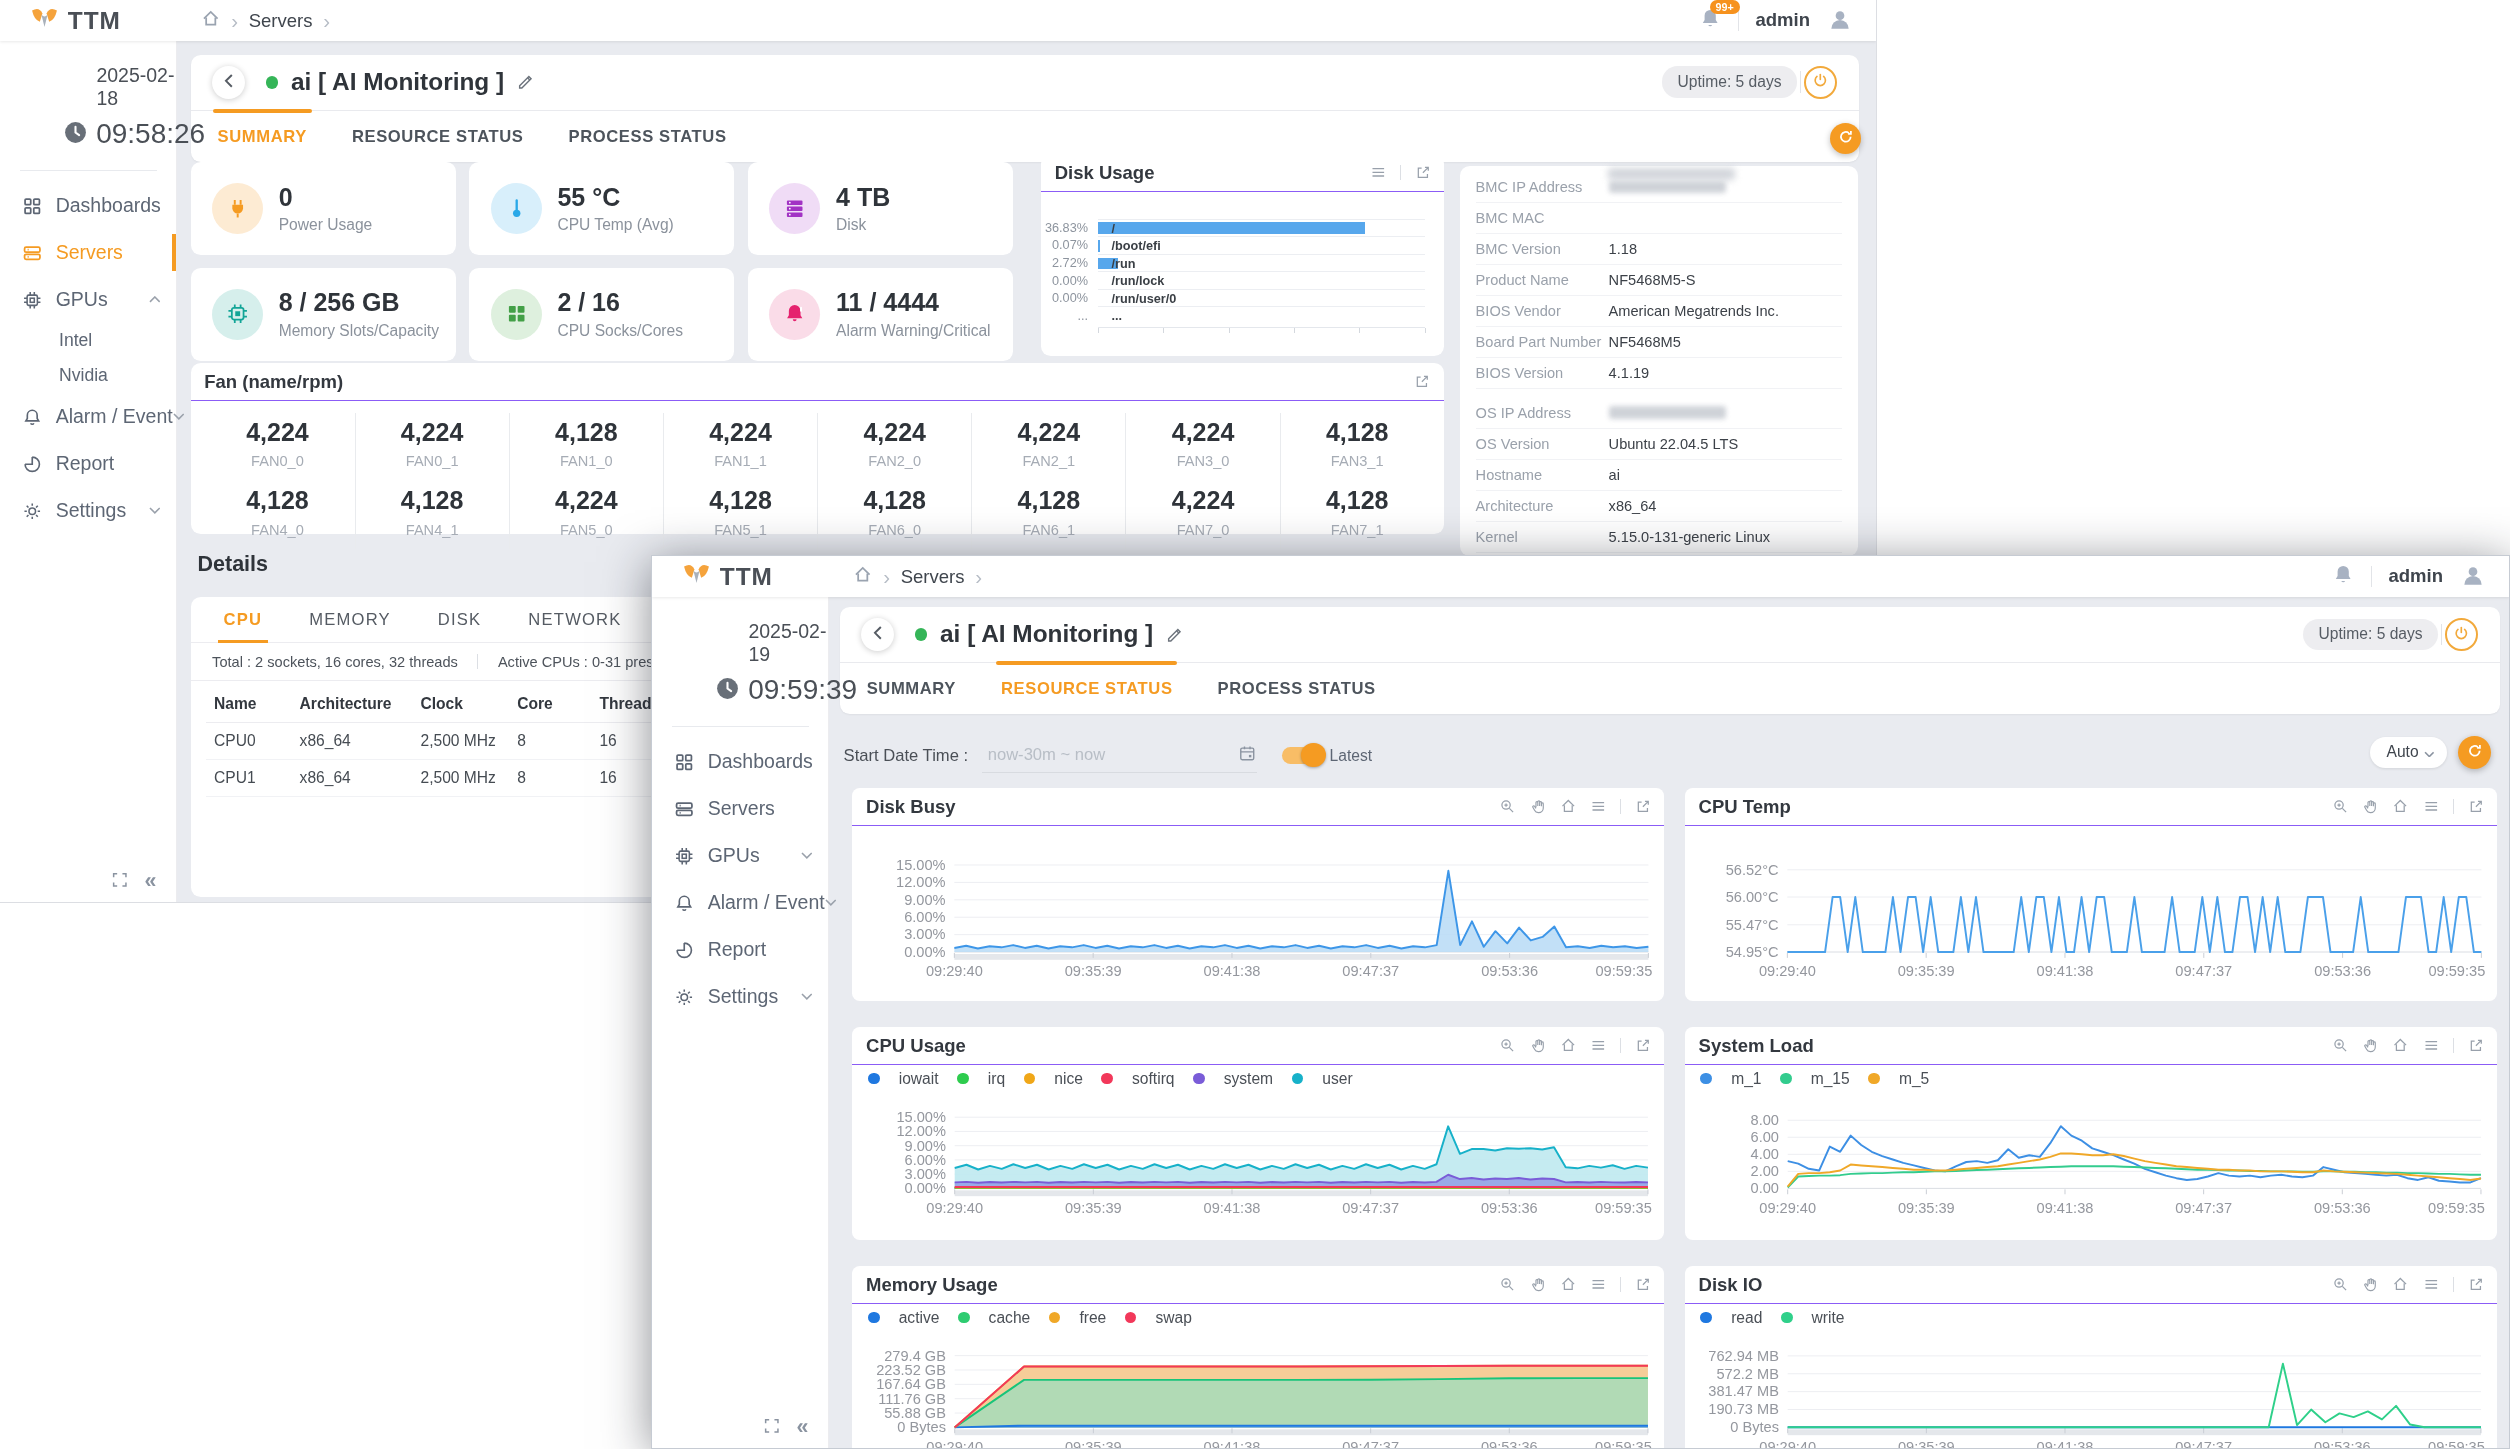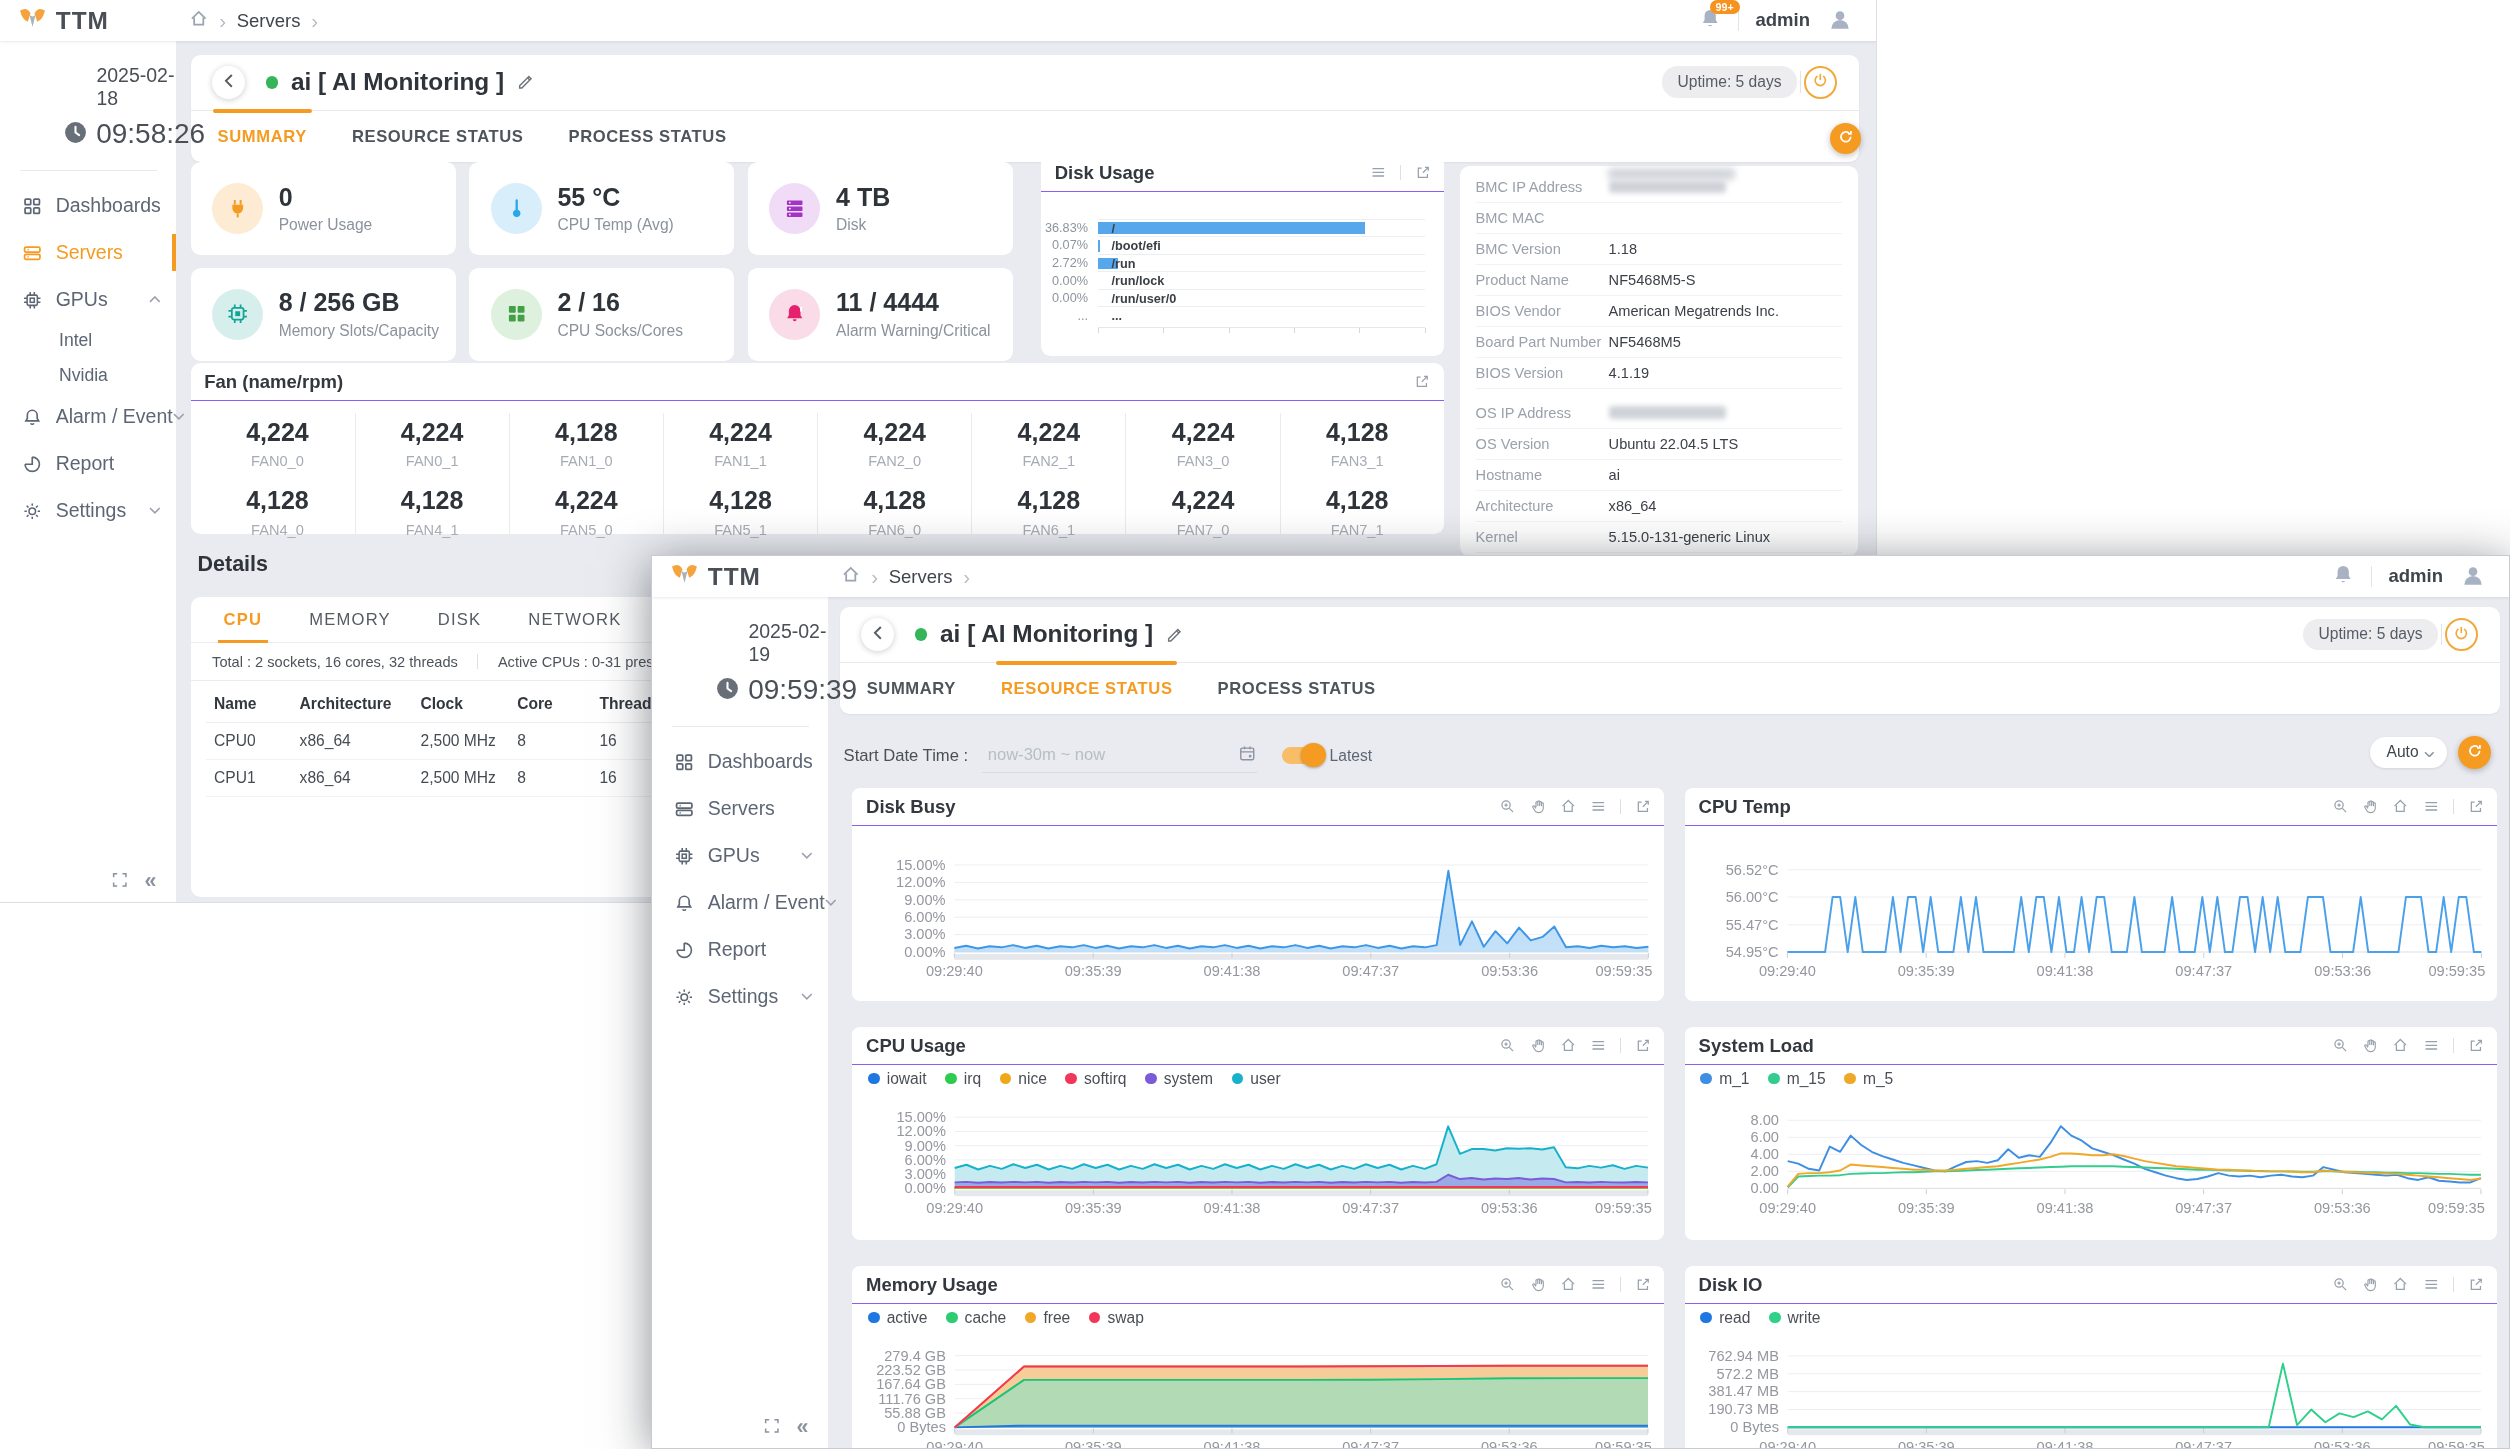--- a/index.html
+++ b/index.html
@@ -2,21 +2,21 @@
 <html><head>
 <meta charset="utf-8">
 <style>
   html,body{margin:0;padding:0;}
   body{width:2510px;height:1449px;position:relative;background:#fff;font-family:"Liberation Sans",sans-serif;overflow:hidden;color:#3c4148;}
   .window{position:absolute;background:#e9ebf0;overflow:hidden;box-sizing:border-box;}
   #win-back{left:0;top:0;width:1877px;height:903px;border-right:1px solid #dcdee3;border-bottom:1px solid #dcdee3;}
   #win-front{left:651px;top:555px;width:1859px;height:894px;box-shadow:0 5.9px 45px rgba(25,30,40,.5);border:1px solid #c6cbd3;}
   
   .topbar{position:absolute;left:0;top:0;right:0;height:41px;background:#fff;display:flex;align-items:center;box-shadow:0 1px 2.9px rgba(0,0,0,.09);z-index:6;}
-  .logo{display:flex;align-items:center;gap:8.8px;padding-left:18px;width:142px;cursor:pointer;}
+  .logo{display:flex;align-items:center;gap:8.8px;padding-left:30px;width:142px;cursor:pointer;}
   .logo-text{font-size:24.4px;font-weight:bold;color:#4a4f56;letter-spacing:1px;}
   .crumbs{display:flex;align-items:center;gap:10.7px;padding-left:29px;color:#8a93a0;}
   .crumb{color:#3f454d;font-size:18.5px;cursor:pointer;}
   .csep{color:#b7bdc6;font-size:20.5px;}
   .top-right{margin-left:auto;display:flex;align-items:center;gap:16.6px;padding-right:23.4px;}
   .bell-wrap{position:relative;color:#a8b2c2;cursor:pointer;}
   .badge{position:absolute;top:-7.8px;left:10.7px;background:#f6921e;color:#fff;font-size:10.7px;font-weight:bold;padding:2px 5.9px;border-radius:8.8px;line-height:1;}
   .user{font-size:18.5px;font-weight:bold;color:#3f454d;cursor:pointer;}
   .vdiv{width:1px;height:21.5px;background:#e2e4e8;display:inline-block;}
   .av{color:#a8b2c2;cursor:pointer;display:flex;}
@@ -117,21 +117,21 @@
   .knob{position:absolute;right:-2.9px;top:-3.9px;width:24.4px;height:24.4px;border-radius:50%;background:#f59b22;box-shadow:0 1px 2.9px rgba(0,0,0,.3);}
   .latest{font-size:15.6px;color:#5d6674;}
   .auto-pill{position:absolute;right:62px;top:2.9px;height:31px;background:#fff;border-radius:15.6px;display:flex;align-items:center;padding:0 12.7px 0 16.6px;gap:5px;font-size:15.6px;color:#3f454d;box-shadow:0 1px 2.9px rgba(0,0,0,.1);cursor:pointer;}
   .refresh-btn{position:absolute;right:17.6px;top:2px;width:33px;height:33px;border-radius:50%;background:#f59b22;border:none;display:flex;align-items:center;justify-content:center;cursor:pointer;box-shadow:0 2px 5.9px rgba(0,0,0,.25);}
   
   #charts-grid{position:absolute;left:24.4px;top:191px;display:grid;grid-template-columns:812px 812px;gap:26px 20.5px;}
   .chart-panel{width:812px;height:213px;background:#fff;border-radius:7.8px;box-sizing:border-box;}
   .legend{display:flex;align-items:center;gap:18.5px;height:27px;padding-left:15.6px;}
   .lg-item{display:flex;align-items:center;cursor:pointer;}
   .lg-dot{width:11.7px;height:11.7px;border-radius:50%;flex:none;}
-  .lg-name{font-size:15.6px;color:#4a4f56;margin-left:7px;}
+  .lg-name{font-size:15.6px;color:#4a4f56;margin-left:19px;}
   svg.plot{display:block;}
   svg.plot text{font-family:"Liberation Sans",sans-serif;}
 </style>
 </head>
 <body>
 
 <section class="window" id="win-back">
   <header class="topbar">
     <div class="logo">
       <span class="logo-ic"><svg viewBox="0 0 28 22" width="29" height="23.4">

